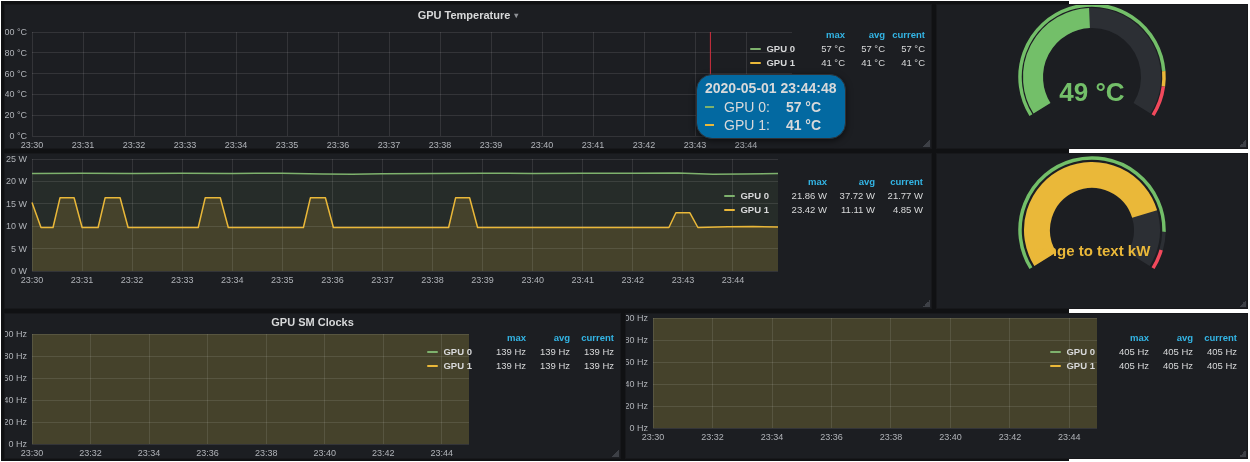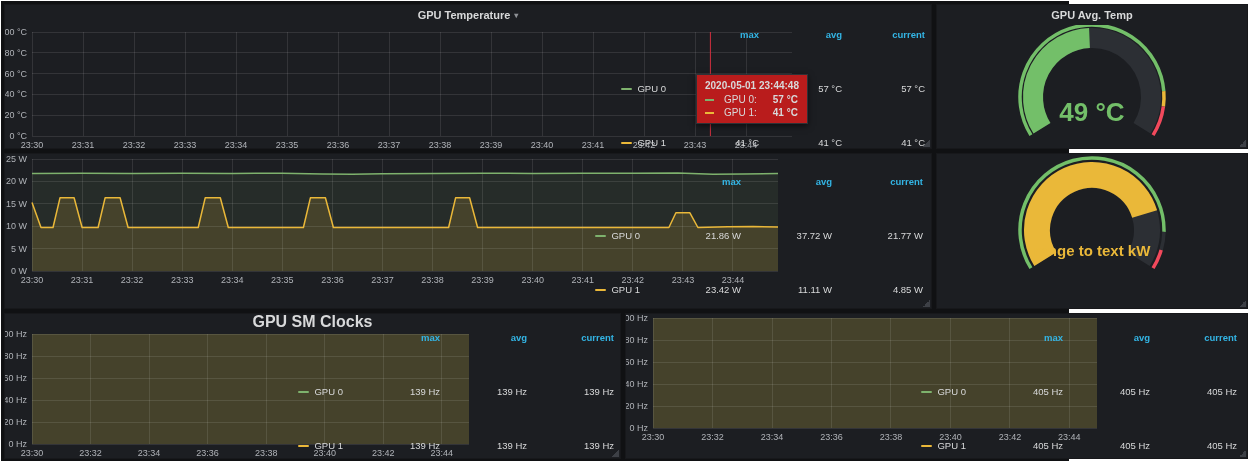--- a/index.html
+++ b/index.html
@@ -18,39 +18,39 @@
   #panelA{left:3px;top:3px;width:928px;height:145px;}
   #panelB{left:935px;top:3px;width:312px;height:145px;}
   #panelC{left:3px;top:152px;width:928px;height:156px;}
   #panelD{left:935px;top:152px;width:312px;height:156px;}
   #panelE{left:3px;top:312px;width:617px;height:146px;}
   #panelF{left:624px;top:312px;width:623px;height:146px;}
   .panel-header{
     height:20px;display:flex;align-items:center;justify-content:center;gap:4px;
     font-size:11px;font-weight:bold;color:#d8d9da;cursor:pointer;
   }
-  .panel-header.short{height:16px;font-size:16px;}
+  .panel-header.short{height:16px;font-size:11px;}
   .caret{font-size:8px;color:#8e9196;margin-top:1px;}
   svg{display:block;}
   .legend{
     position:absolute;display:grid;column-gap:0;row-gap:3px;
-    font-size:9.5px;color:#d8d9da;line-height:11px;gap:43px;
+    font-size:9.5px;color:#d8d9da;line-height:11px;
   }
   .lg-h{color:#33b5e5;font-weight:bold;text-align:right;}
-  .lg-name{display:flex;align-items:center;gap:5px;cursor:pointer;padding-right:10px;}
+  .lg-name{display:flex;align-items:center;gap:5px;cursor:pointer;padding-right:10px;font-weight:bold;}
   .lg-swatch{display:inline-block;width:11px;height:2px;border-radius:1px;}
   .lg-val{text-align:right;}
   #legend-temp{top:24px;right:6px;}
   #legend-power{top:22px;right:8px;}
   #legend-sm{top:18px;right:6px;}
   #legend-mem{top:18px;right:10px;}
   .tooltip{
     position:absolute;left:691px;top:69px;z-index:5;
-    background:#b91c1c;border:1px solid #2e3136;border-radius:0;
-    padding:5px 8px;font-size:10px;color:#d8d9da;
+    background:#0369a1;border:1px solid #2e3136;border-radius:16px;
+    padding:5px 8px;font-size:14px;color:#d8d9da;
     box-shadow:0 2px 6px rgba(0,0,0,.55);white-space:nowrap;
   }
   .tt-time{font-weight:bold;margin-bottom:3px;}
   .tt-row{display:flex;align-items:center;gap:10px;margin-top:2px;}
   .tt-swatch{display:inline-block;width:9px;height:2px;}
   .tt-name{min-width:30px;}
   .tt-val{font-weight:bold;margin-left:6px;}
   .resize-handle{
     position:absolute;right:1px;bottom:1px;width:7px;height:7px;cursor:nwse-resize;
     background:linear-gradient(135deg, transparent 50%, #3d4046 50%);
@@ -143,23 +143,20 @@
             <span class="tt-swatch" style="background: rgb(234, 184, 57);"></span>
             <span class="tt-name">GPU 1:</span>
             <span class="tt-val">41 °C</span>
           </div>
         </div>
     </div>
     <div class="resize-handle"></div>
   </div>
 
   <div class="panel" id="panelB">
-    <div class="panel-header">
-      <span>GPU Avg. Temp</span>
-    </div>
     <svg id="gauge-temp" width="310" height="123" viewBox="0 0 310 123">
         <path d="M 104.97 103.27 A 59 59 0 1 1 205.03 103.27" fill="none" stroke="#2c2f34" stroke-width="20"></path>
         <path d="M 104.97 103.27 A 59 59 0 0 1 152.49 13.05" fill="none" stroke="#73bf69" stroke-width="20"></path>
         <path d="M 93.94 110.15 A 72 72 0 1 1 226.77 66.23" fill="none" stroke="#73bf69" stroke-width="3.5"></path>
         <path d="M 226.77 66.23 A 72 72 0 0 1 226.37 81.52" fill="none" stroke="#eab839" stroke-width="3.5"></path>
         <path d="M 226.37 81.52 A 72 72 0 0 1 216.06 110.15" fill="none" stroke="#f2495c" stroke-width="3.5"></path>
         <text x="155" y="96" text-anchor="middle" font-size="26" font-weight="bold" fill="#73bf69">49 °C</text>
       </svg>
     <div class="resize-handle"></div>
   </div>

